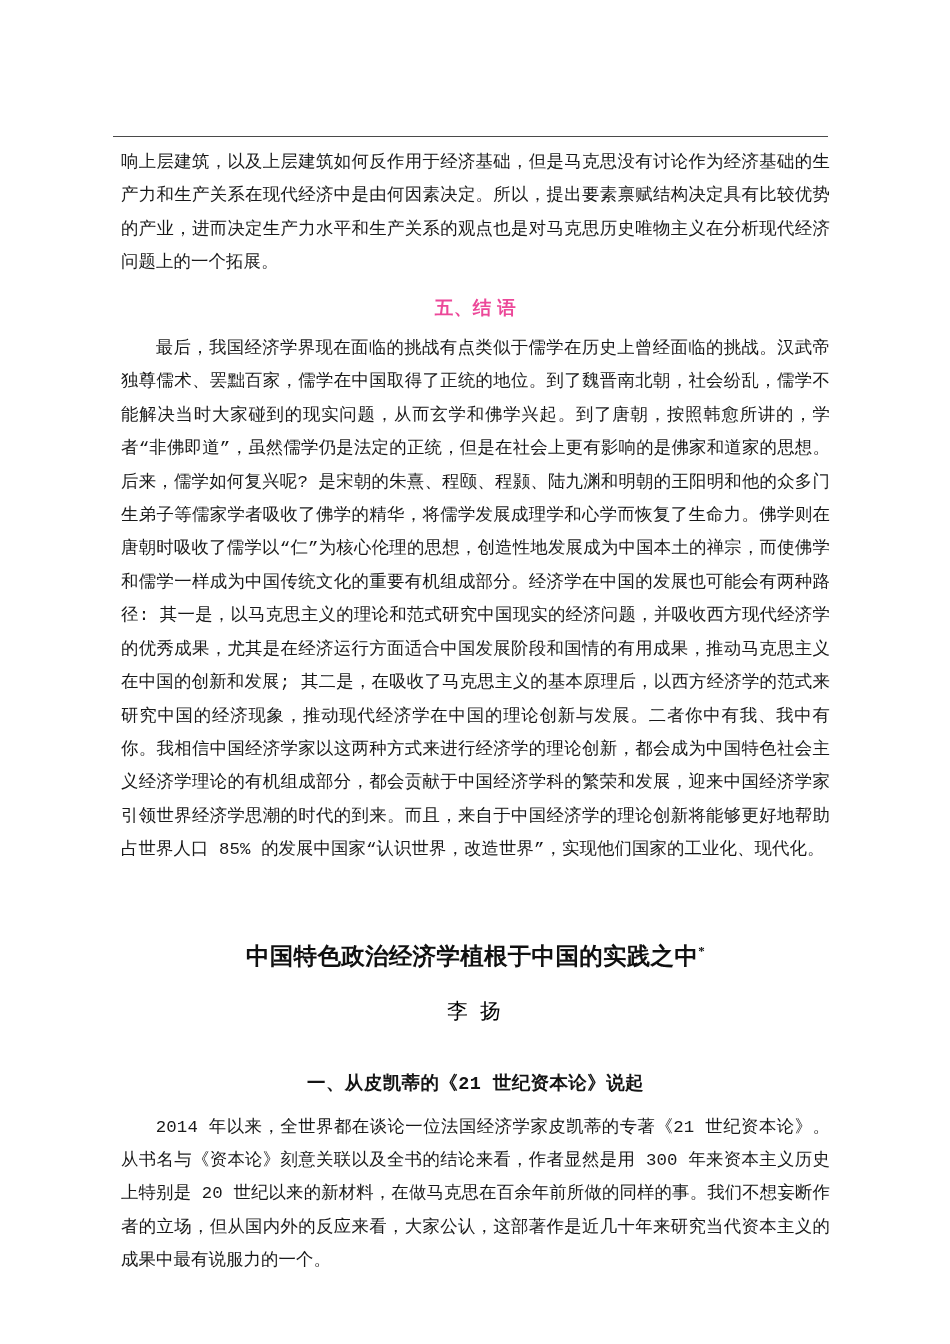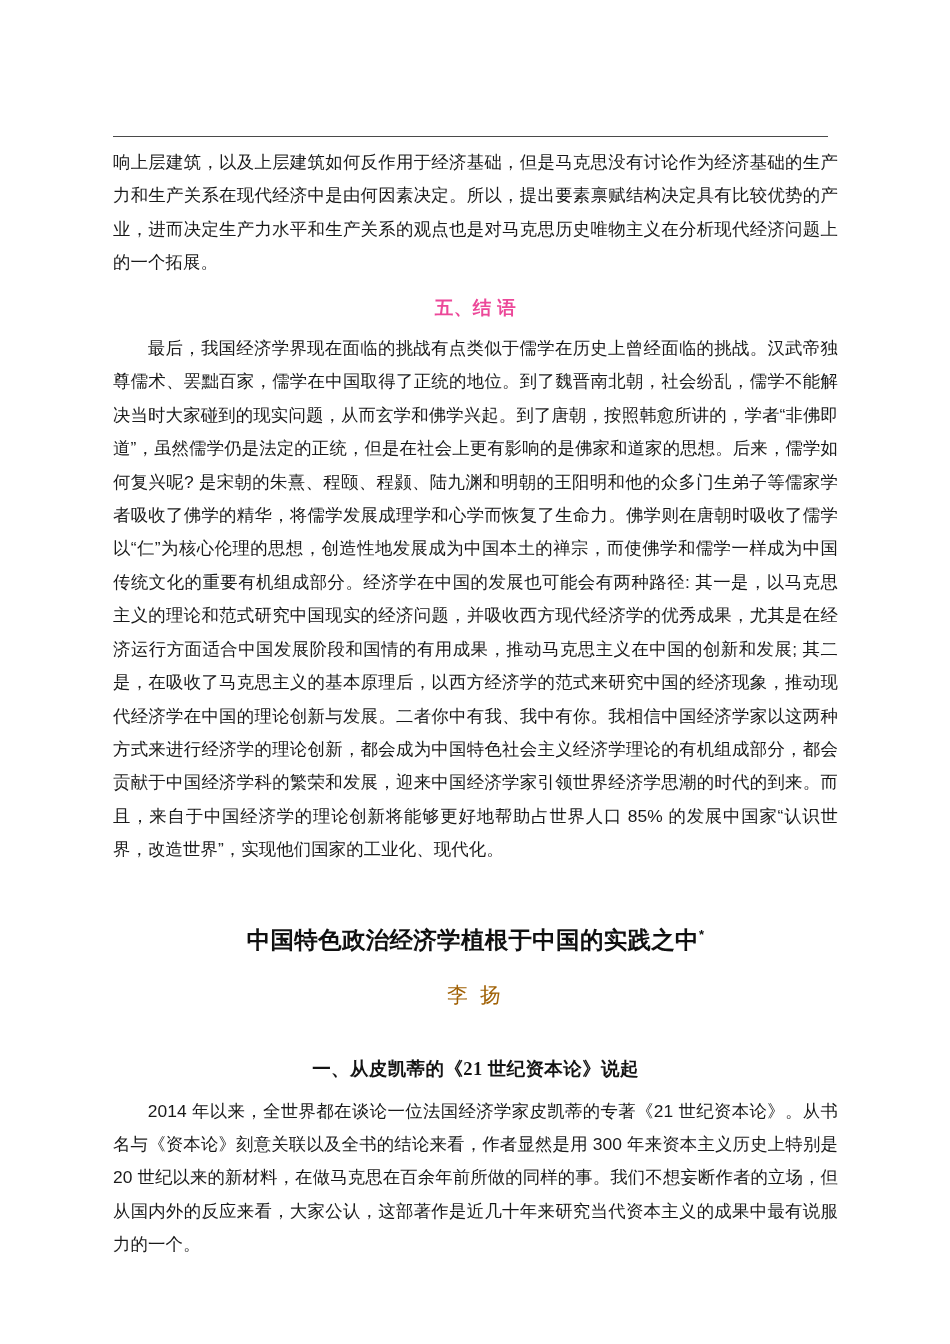--- a/index.html
+++ b/index.html
@@ -27,70 +27,70 @@
     top: 136px;
     width: 725px;
   }
   .top-rule {
     width: 715px;
     height: 0;
     border-top: 1px solid #4a4a4a;
     margin: 0 0 9px 0;
   }
   .para {
-    font-family: Liberation Sans, sans-serif;
+    font-family: Liberation Mono, monospace;
     font-size: 17.4px;
     line-height: 33.4px;
     letter-spacing: 0.1px;
     text-align: justify;
     text-justify: inter-character;
-    margin: 0;
+    margin: 8px;
     color: #191919;
     word-break: break-all;
   }
   .para.indent {
     text-indent: 2em;
   }
   .sec-heading {
     font-family: "Liberation Sans", "DejaVu Sans", sans-serif;
     font-size: 18.5px;
     line-height: 33.4px;
     text-align: center;
     margin: 11px 0 8px 0;
     color: #ec4899;
     letter-spacing: 0.5px;
   }
   .article-gap {
     height: 56px;
   }
   .article-title {
-    font-family: Liberation Sans, sans-serif;
+    font-family: Liberation Serif, serif;
     font-size: 23.5px;
     line-height: 34px;
     text-align: center;
-    margin: 0;
+    margin: 8px;
     color: #101010;
     letter-spacing: 0.3px;
   }
   .article-title .star {
     font-size: 13px;
     vertical-align: super;
     line-height: 0;
   }
   .article-author {
     font-family: "Liberation Sans", "DejaVu Sans", sans-serif;
     font-size: 21px;
     line-height: 32px;
     text-align: center;
     margin: 22px 0 0 0;
-    color: #a16207;
+    color: #000000;
     letter-spacing: 3px;
   }
   .article-section {
-    font-family: Liberation Serif, serif;
+    font-family: Liberation Mono, monospace;
     font-size: 18.5px;
     line-height: 32px;
     text-align: center;
     margin: 42px 0 10px 0;
     color: #141414;
     letter-spacing: 0.4px;
   }
 </style>
 </head>
 <body>

